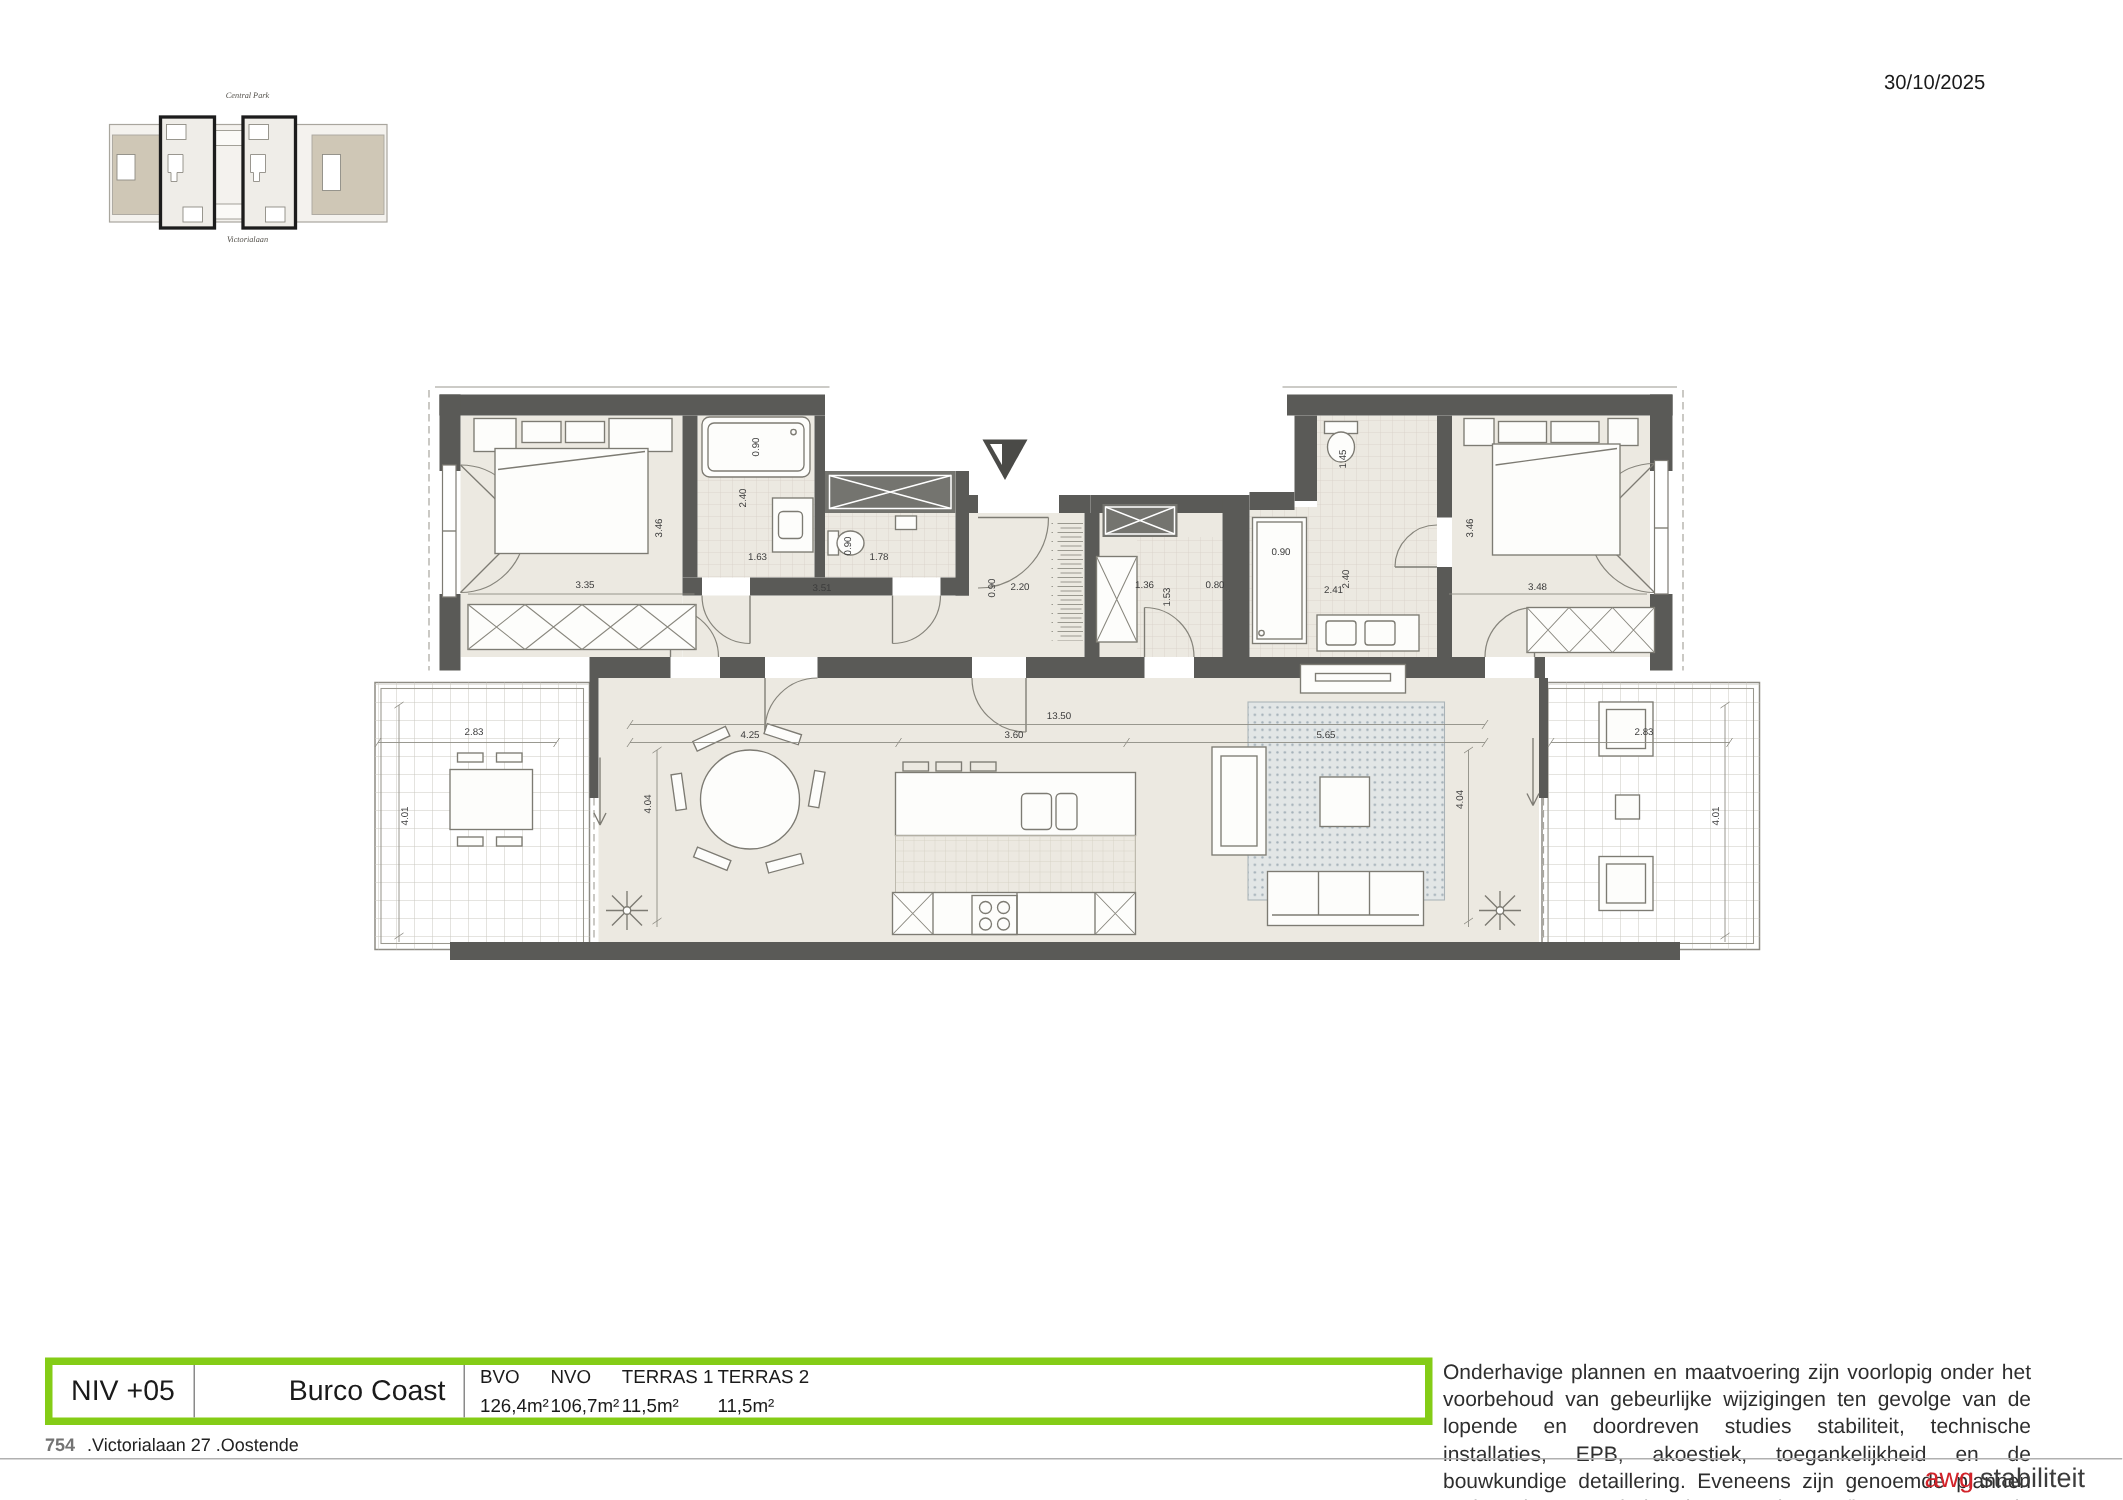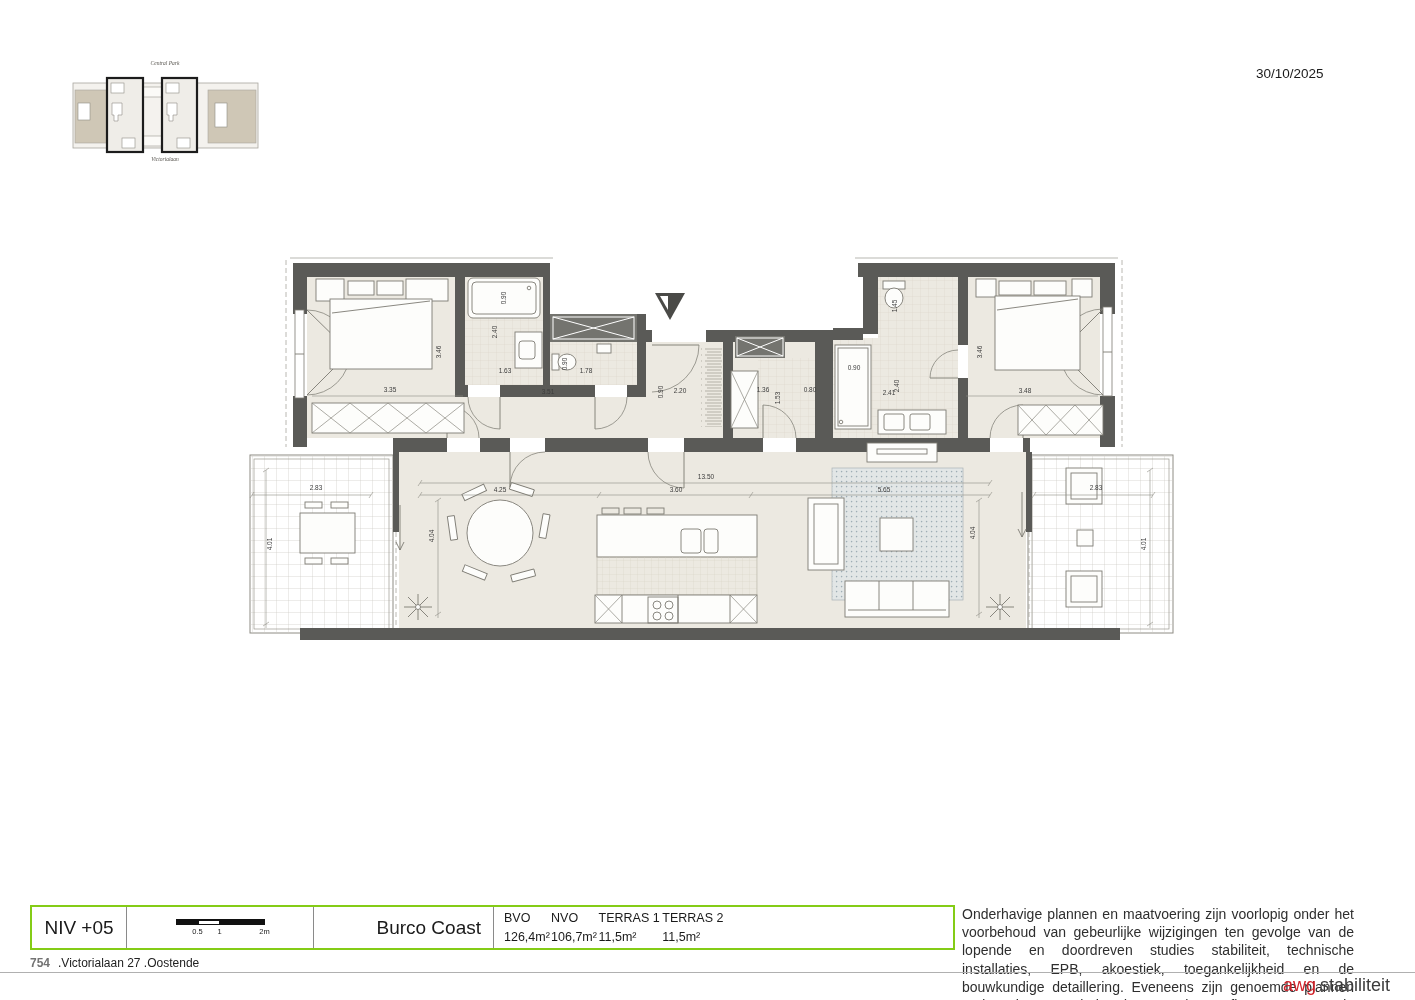--- a/index.html
+++ b/index.html
@@ -11,23 +11,23 @@
   .shaftx{stroke:#ffffff;stroke-width:1;fill:none;}
   .furn{fill:#fdfdfb;stroke:#7d7b73;stroke-width:0.9;}
   .furnl{stroke:#7d7b73;stroke-width:0.9;fill:none;}
   .xline{stroke:#8a887f;stroke-width:0.7;fill:none;}
   .thin{stroke:#9a988f;stroke-width:0.7;fill:none;}
   .dashl{stroke:#a8a69e;stroke-width:0.8;fill:none;stroke-dasharray:5 3;}
   .arc{stroke:#87857c;stroke-width:0.8;fill:none;}
   .dimline{stroke:#8f8d85;stroke-width:0.6;fill:none;}
   .dim{font:6.5px "Liberation Sans",sans-serif;fill:#3c3c3c;}
   .sitelabel{font:italic 5.5px "Liberation Serif",serif;fill:#55524c;}
-  .hdr-date{position:absolute;left:1256px;top:47px;font-size:13.5px;color:#1a1a1a;margin-top:19px;}
+  .hdr-date{position:absolute;left:1256px;top:47px;font-size:13.5px;color:#1a1a1a;}
   
-  .tblock{position:absolute;left:30px;top:905px;width:925px;height:45px;display:flex;border:2px solid #84cc16;background:#fff;box-sizing:border-box;}
+  .tblock{position:absolute;left:30px;top:905px;width:925px;height:45px;display:flex;border:5px solid #84cc16;background:#fff;box-sizing:border-box;}
   .tcell{border-right:1px solid #8a8a8a;display:flex;align-items:center;justify-content:center;box-sizing:border-box;color:#1a1a1a;}
   .tcell:last-child{border-right:none;}
   .c-niv{width:95px;font-size:19px;}
   .c-app{width:221px;font-size:19px;justify-content:space-around;}
   .c-scale{width:187px;flex-direction:column;justify-content:center;}
   .c-proj{width:180px;font-size:19px;justify-content:flex-end;padding-right:12px;}
   .c-areas{width:242px;font-size:12.5px;justify-content:space-between;padding:0 10px;}
   .area-col{display:flex;flex-direction:row;line-height:1.5;}
   .sbar{width:89px;height:6px;position:relative;border-top:1px solid #111;}
   .sseg{position:absolute;top:0;height:5px;box-sizing:border-box;}
@@ -389,32 +389,20 @@
         <text class="dim" text-anchor="middle" transform="translate(1096,490) rotate(0)">2.83</text>
         <text class="dim" text-anchor="middle" transform="translate(1146,544) rotate(-90)">4.01</text>
       </g>
   </g>
 </svg>
 
 <div class="hdr-date">30/10/2025</div>
 
 <div class="tblock">
   <div class="tcell c-niv">NIV +05</div>
-  <div class="tcell c-scale">
-    <div class="sbar">
-      <div class="sseg sb1"></div>
-        <div class="sseg sb2"></div>
-        <div class="sseg sb3"></div>
-    </div>
-    <div class="sticks">
-      <span class="st t05">0.5</span>
-      <span class="st t1">1</span>
-      <span class="st t2">2m</span>
-    </div>
-  </div>
   <div class="tcell c-proj">Burco Coast</div>
   <div class="tcell c-areas">
     <div class="area-col">
       <span>BVO 126,4m²</span>
       <span>NVO 106,7m²</span>
     </div>
     <div class="area-col">
       <span>TERRAS 1 11,5m²</span>
       <span>TERRAS 2 11,5m²</span>
     </div>

